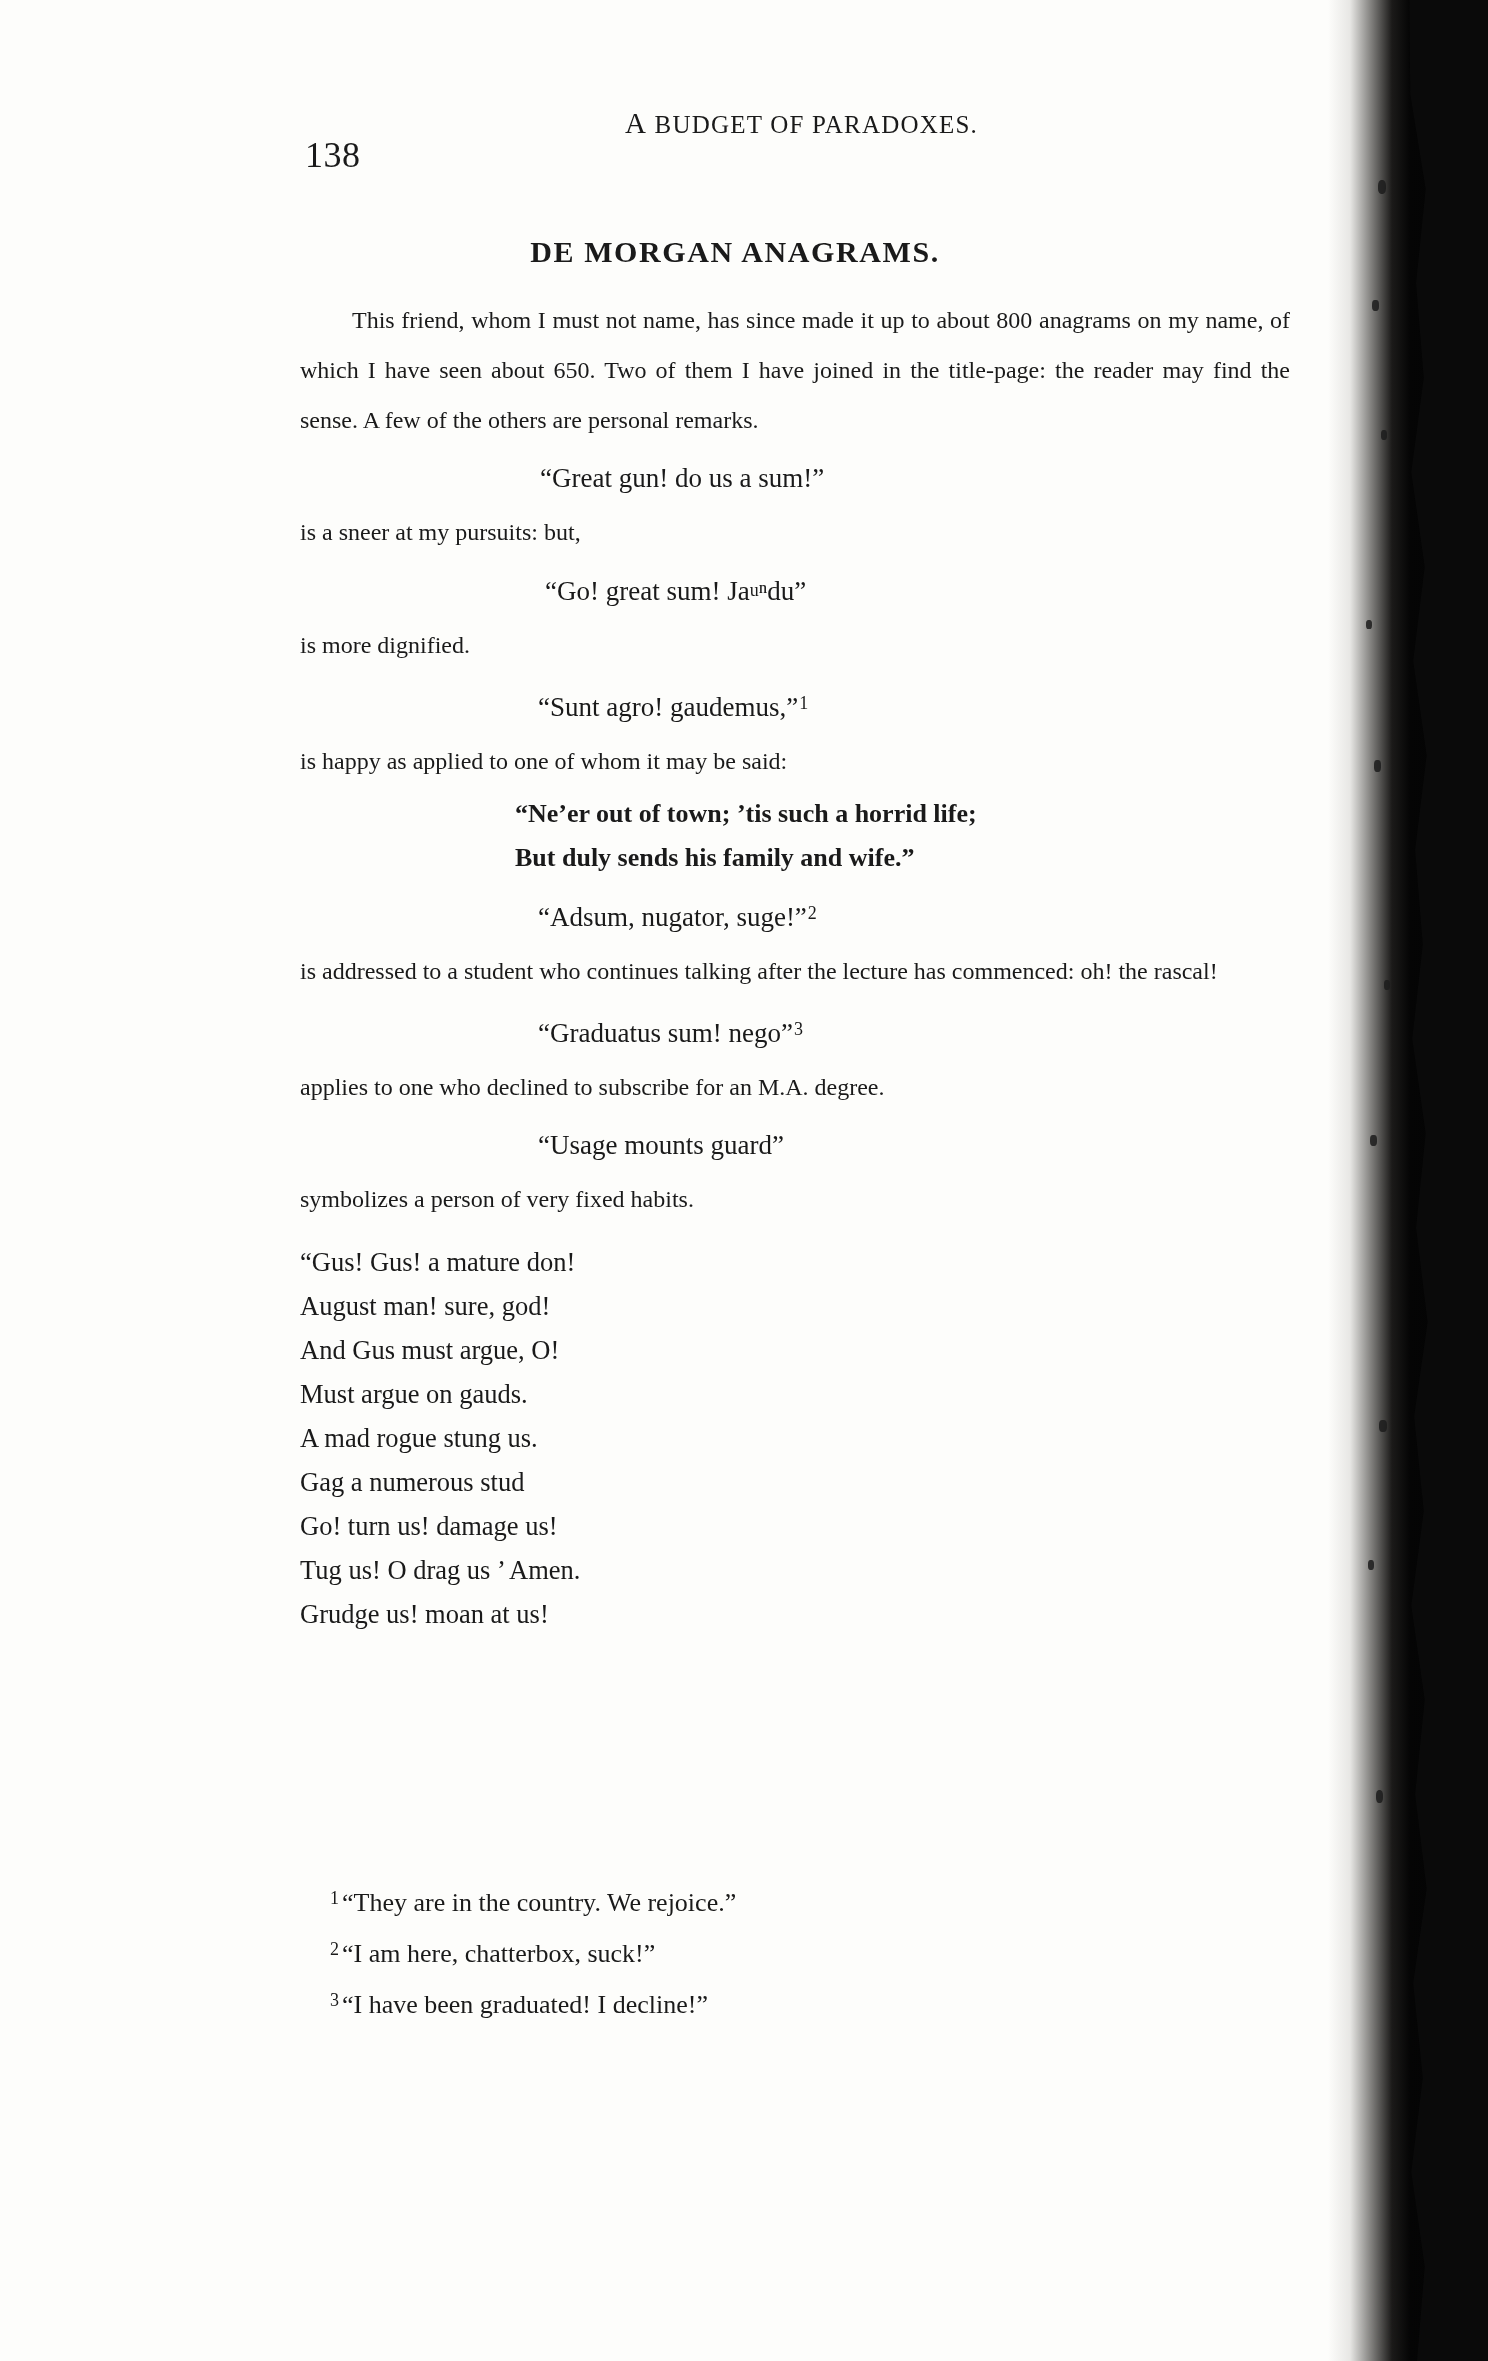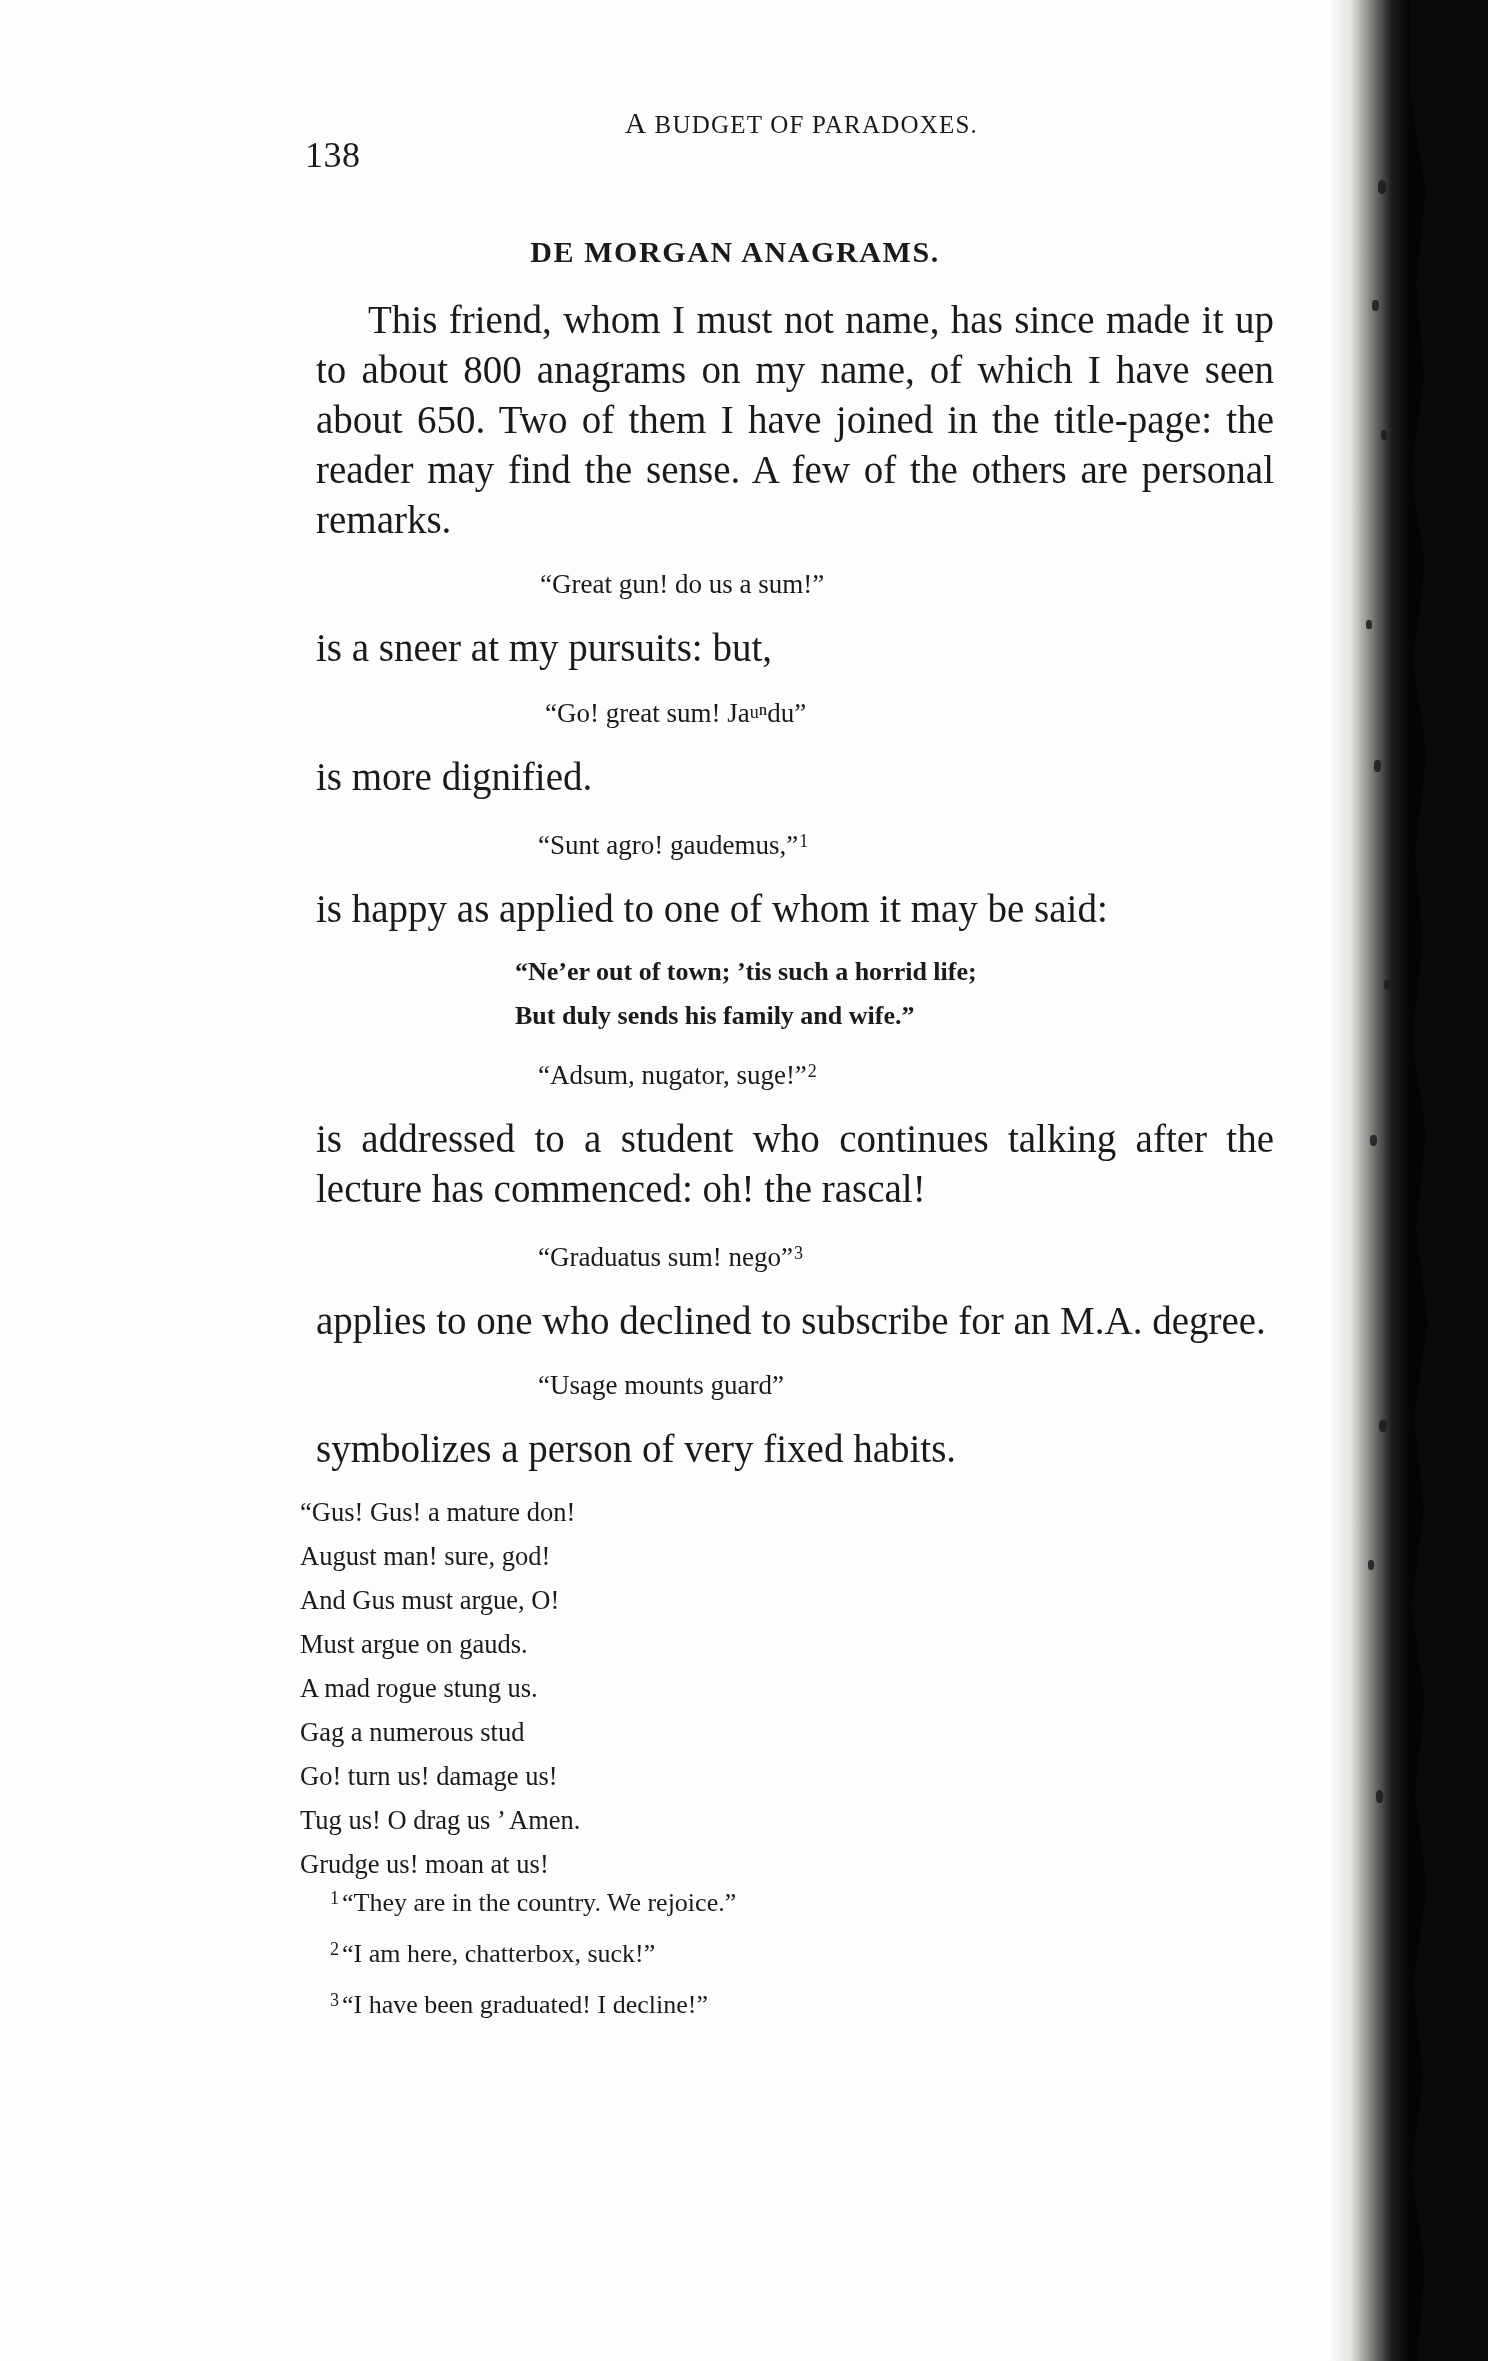--- a/index.html
+++ b/index.html
@@ -59,23 +59,23 @@
 
   .section-title {
     text-align: center;
     font-size: 30px;
     letter-spacing: 1.6px;
     margin: 0 0 26px 0;
     padding-right: 120px;
   }
 
   p.body {
-    font-size: 39px;
+    font-size: 24px;
     line-height: 50px;
-    margin: 16px;
+    margin: 0;
     text-align: justify;
     text-justify: inter-word;
   }
   p.body.indent { text-indent: 52px; }
 
   .quote {
     font-size: 27px;
     line-height: 46px;
     margin: 10px 0 6px 0;
     padding-left: 240px;

